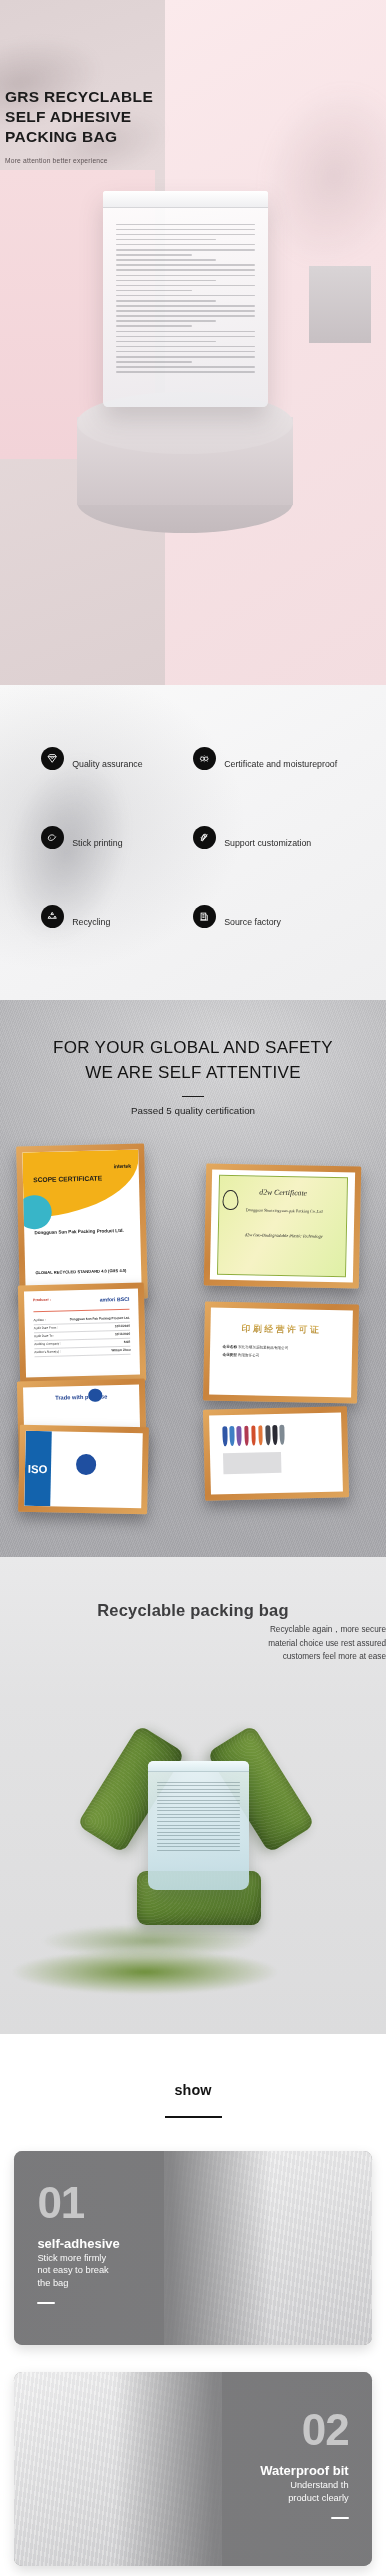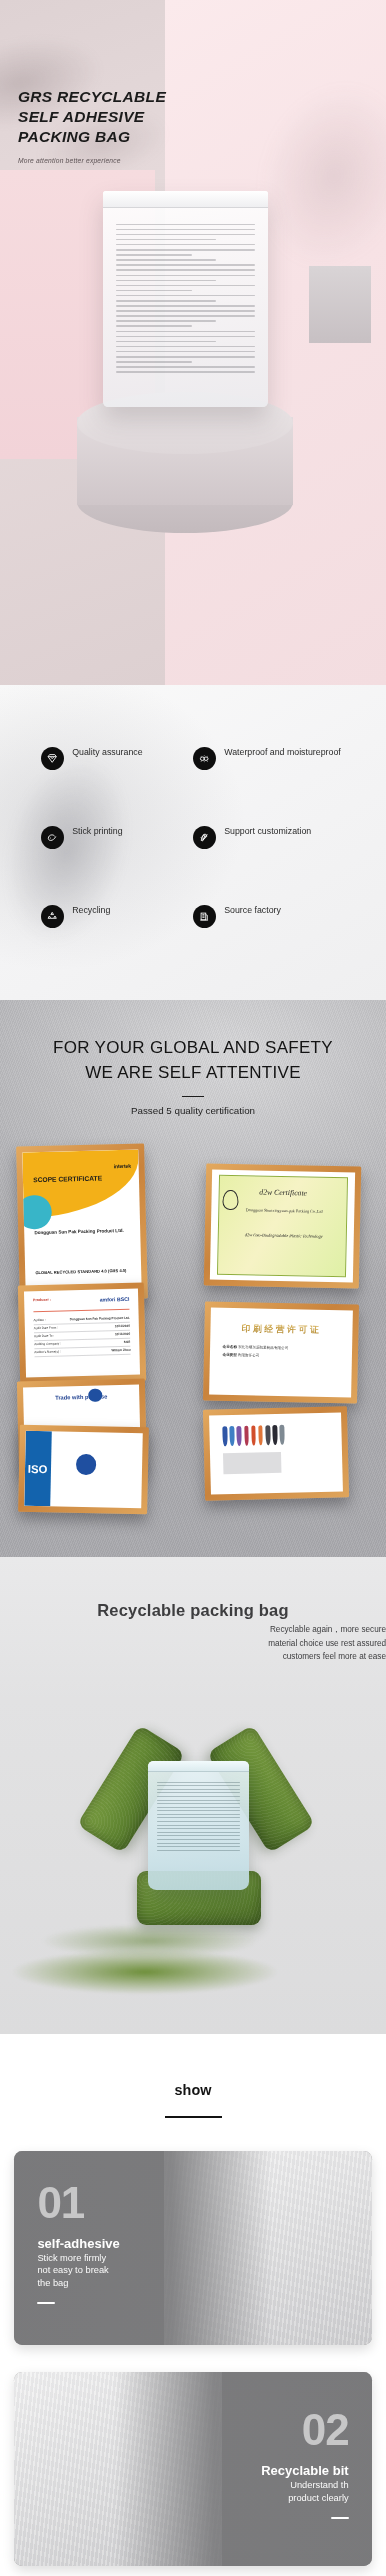--- a/index.html
+++ b/index.html
@@ -37,21 +37,21 @@
     filter:blur(3.1px);
   }
   .hero-shadowleaf2{
     position:absolute; right:-41px; top:31px; width:196px; height:319px;
     background:
       radial-gradient(ellipse 103px 134px at 98px 144px, rgba(160,135,140,.22), transparent 70%);
     transform:rotate(18deg);
     filter:blur(5.2px);
   }
   .hero-text{
-    position:absolute; left:18px; top:87px; z-index:6;font-style:italic;
+    position:absolute; left:5px; top:87px; z-index:6;
   }
   .hero-title{
     font-size:15.5px; line-height:1.28; font-weight:700;
     letter-spacing:0.3px; color:#1b1b1b; text-transform:uppercase;
   }
   .hero-sub{
     margin-top:10.3px; font-size:6.7px; color:#5d5355; letter-spacing:0.2px;
   }
 
   
@@ -112,21 +112,21 @@
     position:absolute; left:-20.6px; top:31px; width:175px; height:268px;
     background:radial-gradient(ellipse 82px 134px at 88px 134px, rgba(120,120,128,.35), transparent 72%);
     transform:rotate(14deg); filter:blur(4.1px);
   }
   .feat-grid{
     position:relative; z-index:3;
     display:grid; grid-template-columns:1fr 1fr;
     row-gap:56px; column-gap:0;
     padding:0 41px;
   }
-  .feat{ display:flex; align-items:flex-start; gap:8.2px; }
+  .feat{ display:flex; align-items:flex-end; gap:8.2px; }
   .feat-ico{
     flex:0 0 auto; width:23px; height:23px; border-radius:50%;
     background:#0e0e0e; display:flex; align-items:center; justify-content:center;
   }
   .feat-ico svg{ width:12.4px; height:12.4px; fill:none; stroke:#fff; stroke-width:1.7;}
   .feat-label{ font-size:8.8px; color:#2a2a2a; line-height:1.3; }
 
   
   .certs{
     position:relative; width:386px;
@@ -375,21 +375,21 @@
             <ellipse cx="8.6" cy="13" rx="4" ry="3.4"></ellipse>
             <ellipse cx="15.4" cy="13" rx="4" ry="3.4"></ellipse>
             <circle cx="6" cy="8" r=".9" fill="#fff" stroke="none"></circle>
             <circle cx="12" cy="7" r=".9" fill="#fff" stroke="none"></circle>
             <circle cx="18" cy="8" r=".9" fill="#fff" stroke="none"></circle>
             <circle cx="6" cy="18" r=".9" fill="#fff" stroke="none"></circle>
             <circle cx="12" cy="19" r=".9" fill="#fff" stroke="none"></circle>
             <circle cx="18" cy="18" r=".9" fill="#fff" stroke="none"></circle>
           </svg>
       </span>
-      <span class="feat-label">Waterproof and moistureproof</span>
+      <span class="feat-label">Certificate and moistureproof</span>
     </div>
 
     <div class="feat">
       <span class="feat-ico">
         <svg viewBox="0 0 24 24">
             <path d="M4.5 14.5c0-4 3-7 7-7 2.6 0 4.6 1.3 5.6 3"></path>
             <path d="M4.5 14.5c0 2.2 2 3.8 4.6 3.8 3.9 0 7.4-3 9.9-7.6"></path>
             <circle cx="8.4" cy="13.6" r="1" fill="#fff" stroke="none"></circle>
           </svg>
       </span>
@@ -612,21 +612,21 @@
       </div>
       <div class="ul"></div>
     </div>
   </div>
 
   <div class="card right-text">
     <div class="photo"></div>
     <div class="veil"></div>
     <div class="body">
       <div class="num">02</div>
-      <div class="ttl">Recyclable bit</div>
+      <div class="ttl">Waterproof bit</div>
       <div class="desc">
         <div>Understand th</div>
         <div>product clearly</div>
       </div>
       <div class="ul"></div>
     </div>
   </div>
 
 </section>
 

